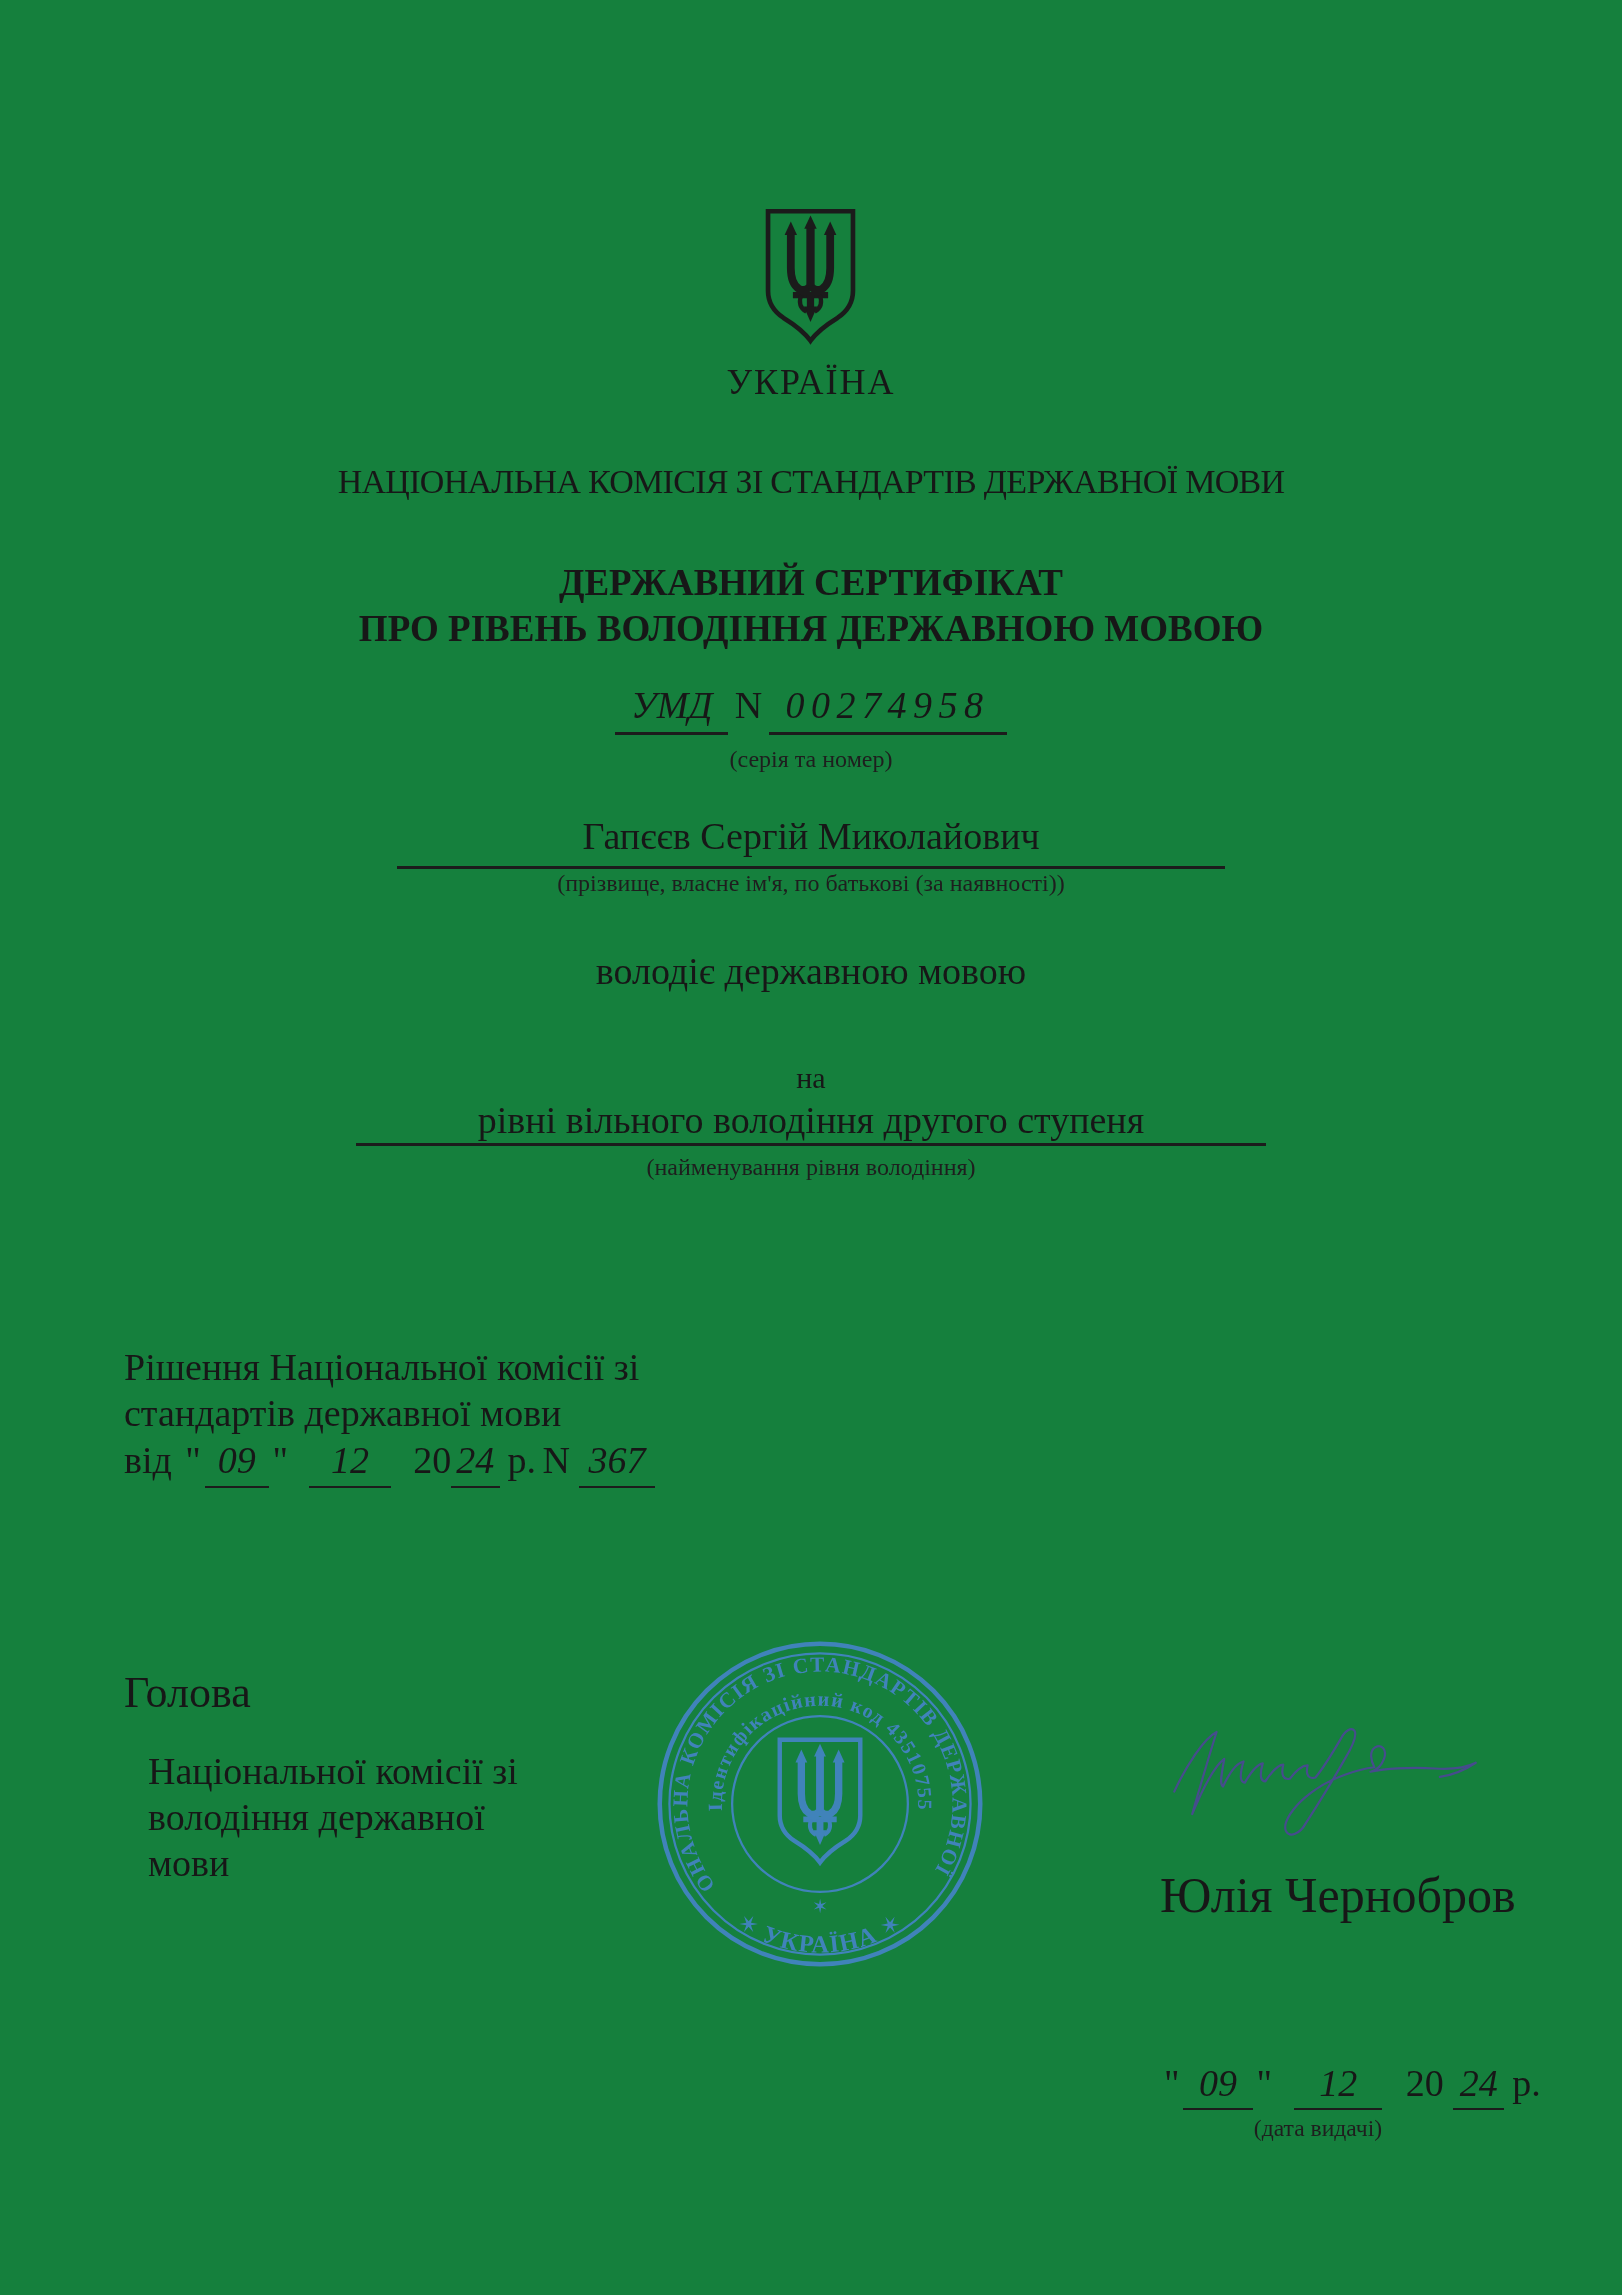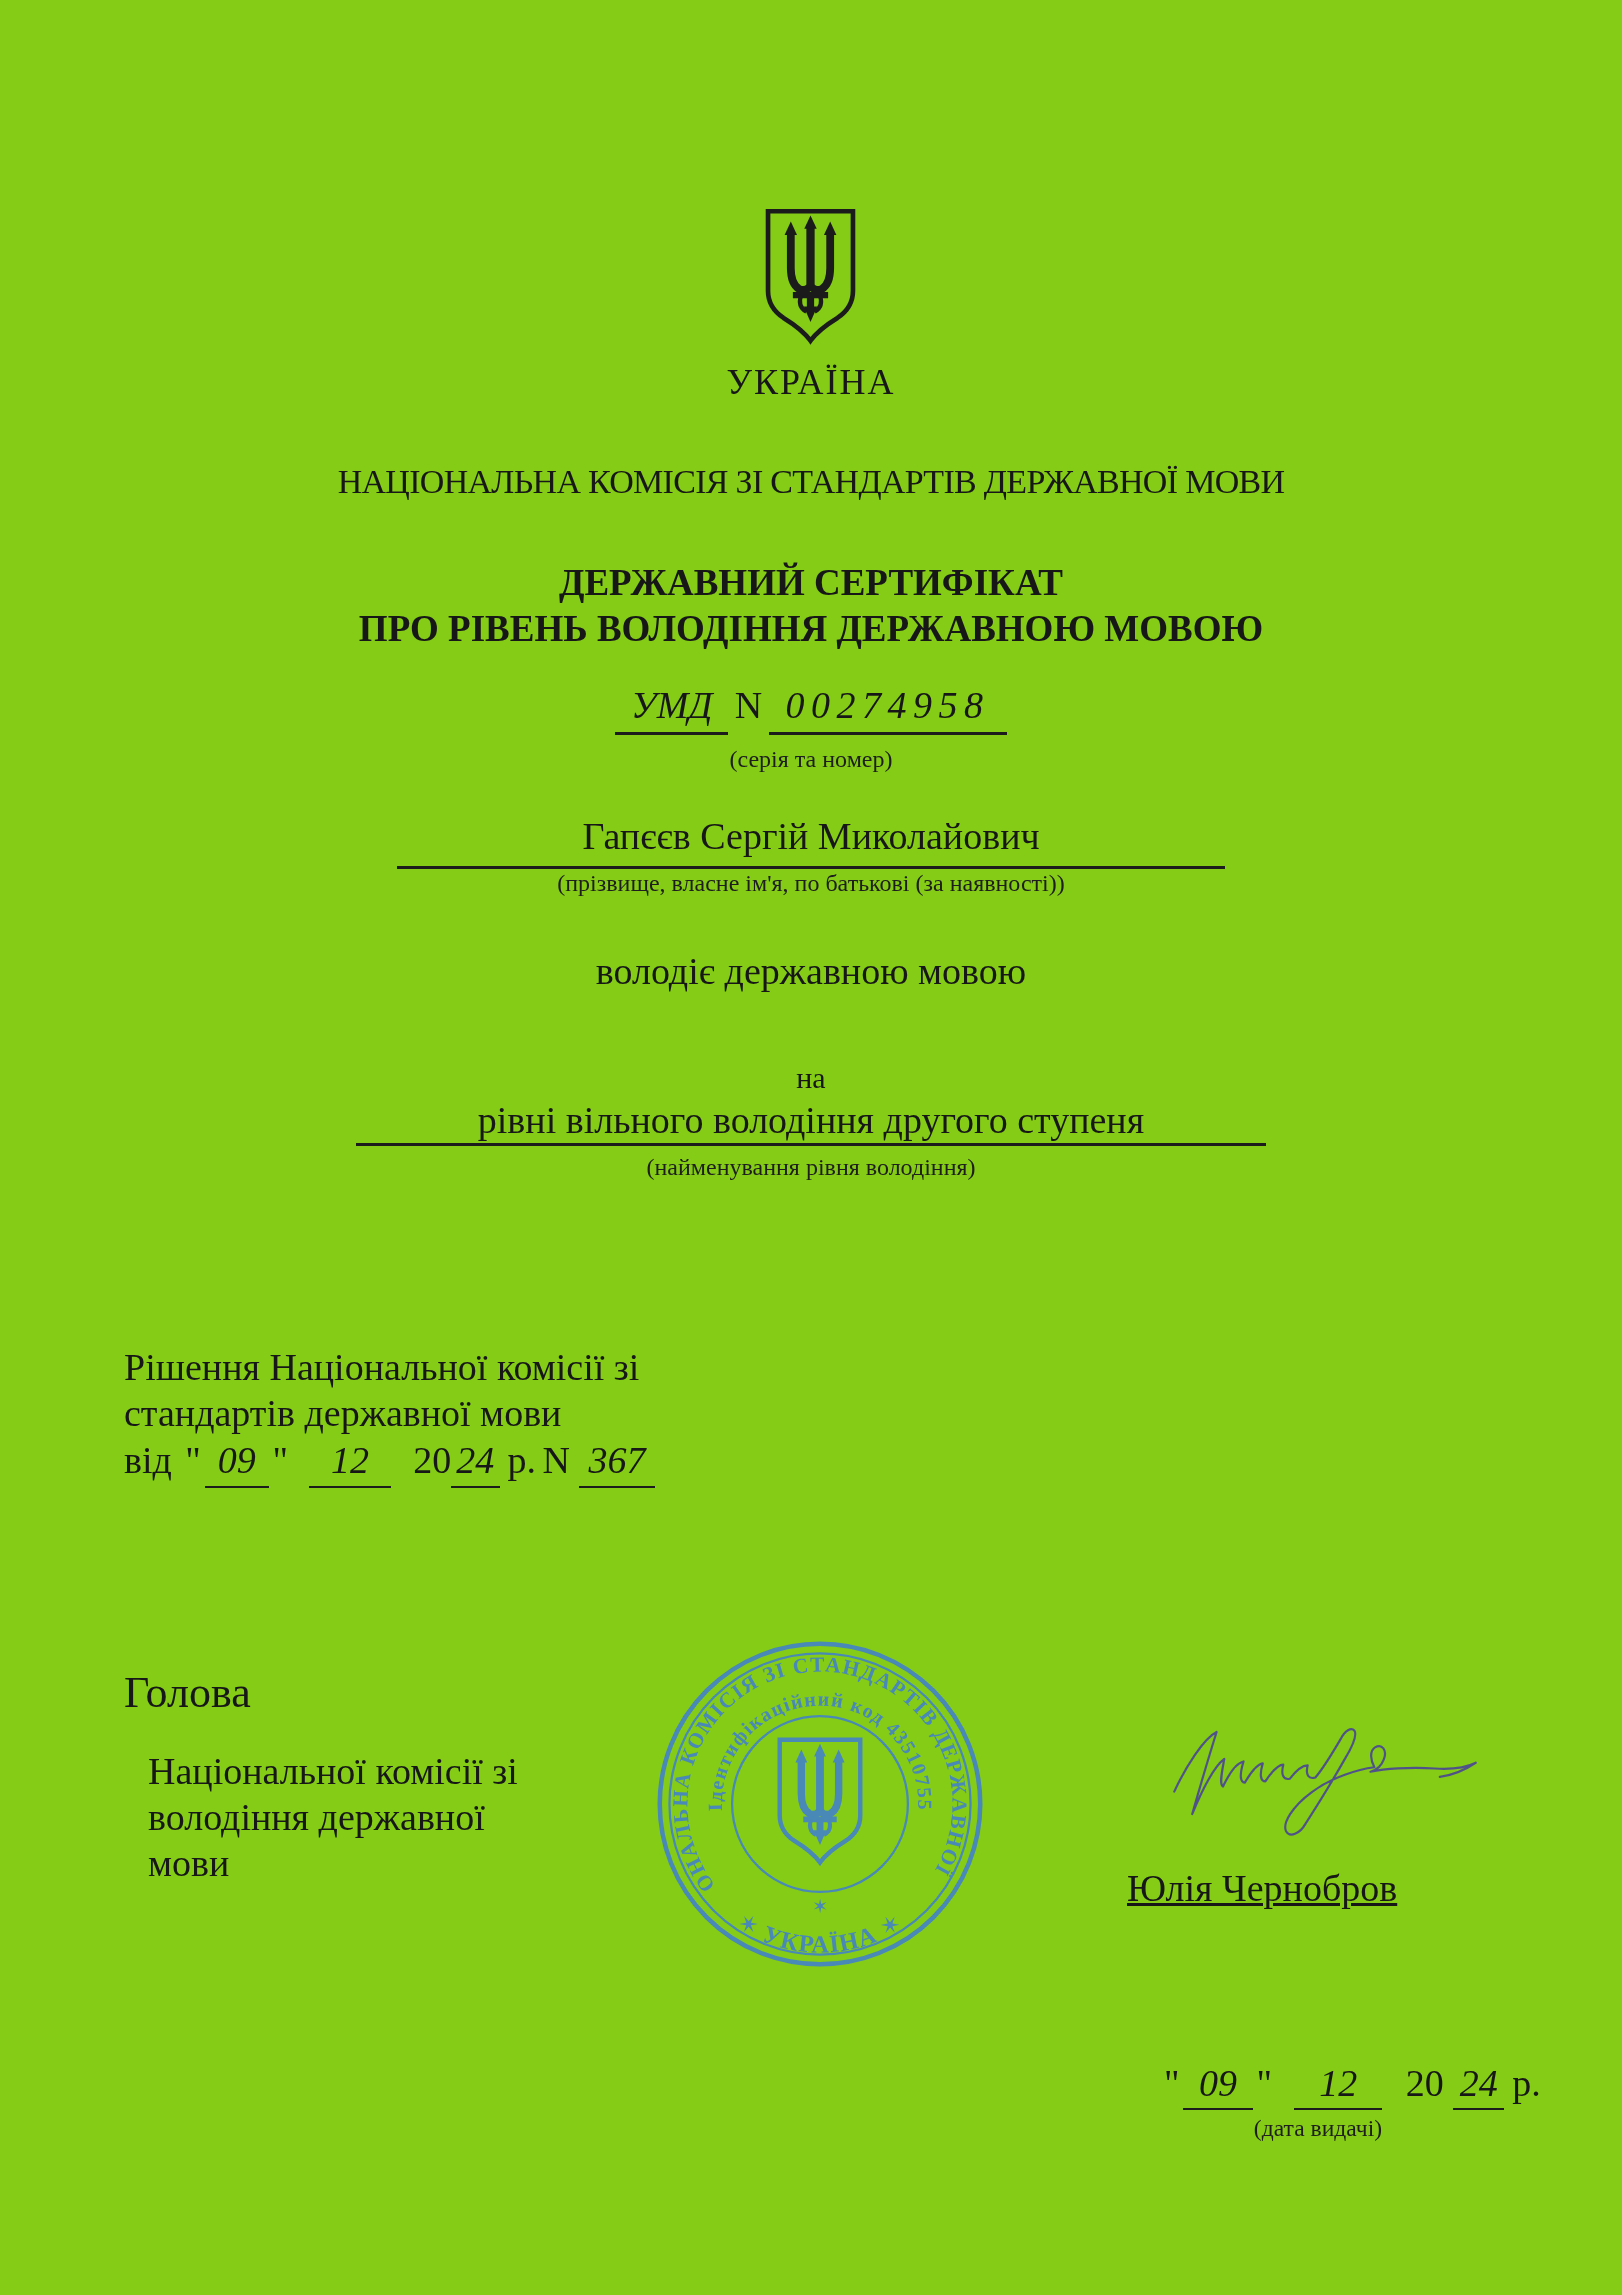--- a/index.html
+++ b/index.html
@@ -4,21 +4,21 @@
 <style>
   :root{
     --stamp-color:#4484c4;
     --ink-color:#4b4894;
     --text-color:#171717;
   }
   html,body{margin:0;padding:0;background:#ffffff;}
   .page{
     position:relative;
     width:1622px;height:2295px;
-    background:#84cc16;
+    background:#15803d;
     font-family:"Liberation Serif","DejaVu Serif",serif;
     color:var(--text-color);
     overflow:hidden;
   }
   .abs{position:absolute;}
   .centered{left:0;right:0;text-align:center;}
   .country{top:361px;font-size:36px;letter-spacing:2px;}
   .commission{top:463px;font-size:34px;letter-spacing:-0.7px;}
   .cert-title{top:560px;font-size:37px;font-weight:bold;line-height:46px;}
   .serial{top:684px;font-size:38px;line-height:43px;}
@@ -48,21 +48,21 @@
   .u-day{padding-left:13px;padding-right:13px;}
   .u-month{padding-left:22px;padding-right:22px;margin:0 17px;}
   .u-year{padding-left:5.2px;padding-right:5.2px;}
   .u-decnum{padding-left:9.2px;padding-right:9.2px;}
   .q{margin:0 3.9px;}
   .yr-prefix{margin-left:5.2px;}
   .yr-suffix{margin-left:7.9px;}
   .num-sign{margin-left:6.5px;}
   .position-head{left:124px;top:1667px;font-size:44px;}
   .position-lines{left:124px;top:1748px;font-size:38px;line-height:46px;width:458px;margin-left:24px;}
-  .sig-name{left:1127px;top:1866px;font-size:38px;text-decoration:underline;}
+  .sig-name{left:1160px;top:1866px;font-size:50px;}
   .issue-date{left:1160px;top:2061px;font-size:38px;}
   .u-iday{padding-left:15.7px;padding-right:15.7px;}
   .u-imonth{padding-left:25px;padding-right:25px;margin:0 18.3px;}
   .u-iyear{padding-left:6.5px;padding-right:6.5px;}
   .date-caption{left:1171px;top:2115px;width:294px;text-align:center;font-size:23.6px;}
   .emblem{left:756px;top:204px;width:109px;height:145px;}
   .stamp{left:652px;top:1636px;width:336px;height:336px;opacity:.93;}
   .stamp .ring{fill:none;stroke:var(--stamp-color);}
   .stamp text{
     fill:var(--stamp-color);

